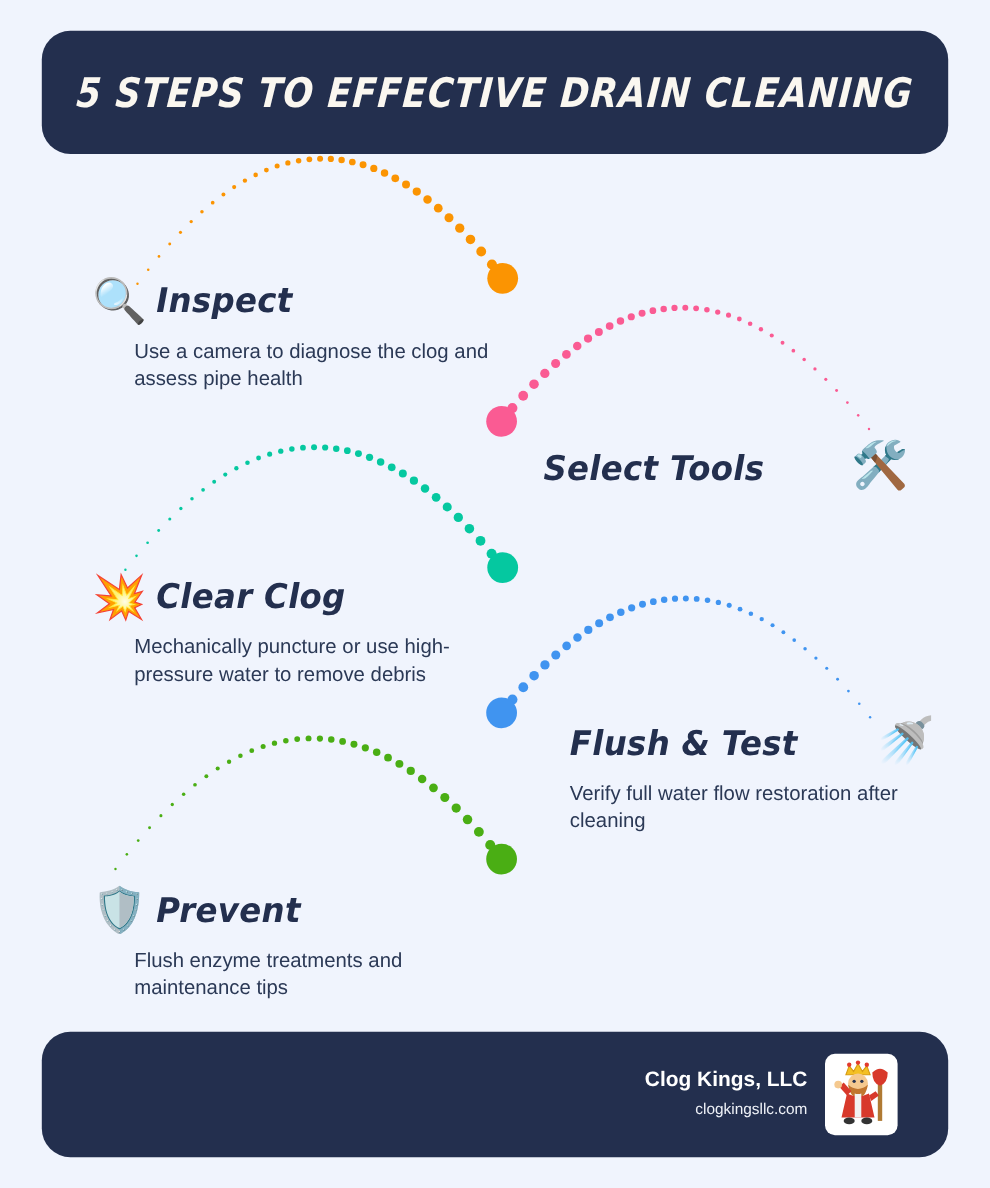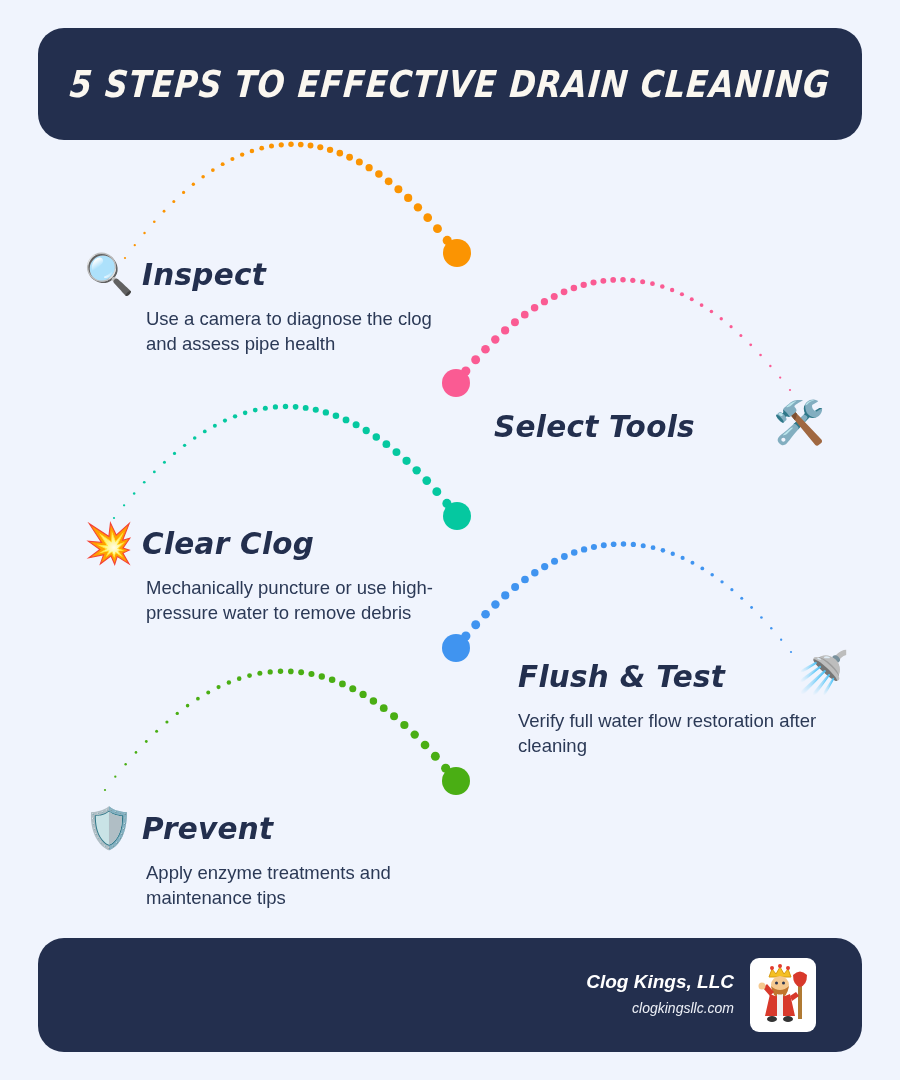--- a/index.html
+++ b/index.html
@@ -88,21 +88,21 @@
   .step-desc {
     font-family: "Liberation Sans", sans-serif;
     font-size: 18.5px;
     line-height: 25px;
     color: #2b3956;
     max-width: 330px;
   }
 
   
   .step.left .step-desc {
-    margin-left: 62px;
+    margin-left: 38px;
     margin-top: 6px;
   }
   
   .step.right .step-head {
     gap: 0;
   }
   .step.right .step-title {
     margin-left: 6px;
   }
   .step.right .step-emoji {
@@ -136,21 +136,20 @@
     border-radius: 26px;
   }
   .footer-inner {
     position: absolute;
     right: 46px;
     top: 0;
     height: 114px;
     display: flex;
     align-items: center;
     gap: 16px;
-    font-style: italic;
   }
   .footer-text {
     text-align: right;
   }
   .footer-company {
     font-family: "Liberation Sans", sans-serif;
     font-size: 19px;
     font-weight: 700;
     color: #ffffff;
     line-height: 26px;
@@ -397,21 +396,21 @@
       <span class="step-emoji">🚿</span>
     </div>
     <div class="step-desc">Verify full water flow restoration after cleaning</div>
   </div>
 
   <div class="step left" id="step-5">
     <div class="step-head">
       <span class="step-emoji">🛡️</span>
       <span class="step-title">Prevent</span>
     </div>
-    <div class="step-desc">Apply enzyme treatments and maintenance tips</div>
+    <div class="step-desc">Flush enzyme treatments and maintenance tips</div>
   </div>
 
   <div class="footer-bar">
     <div class="footer-inner">
       <div class="footer-text">
         <div class="footer-company">Clog Kings, LLC</div>
         <div class="footer-site">clogkingsllc.com</div>
       </div>
       <div class="footer-logo">
         <svg width="60" height="68" viewBox="0 0 60 68" xmlns="http://www.w3.org/2000/svg">

